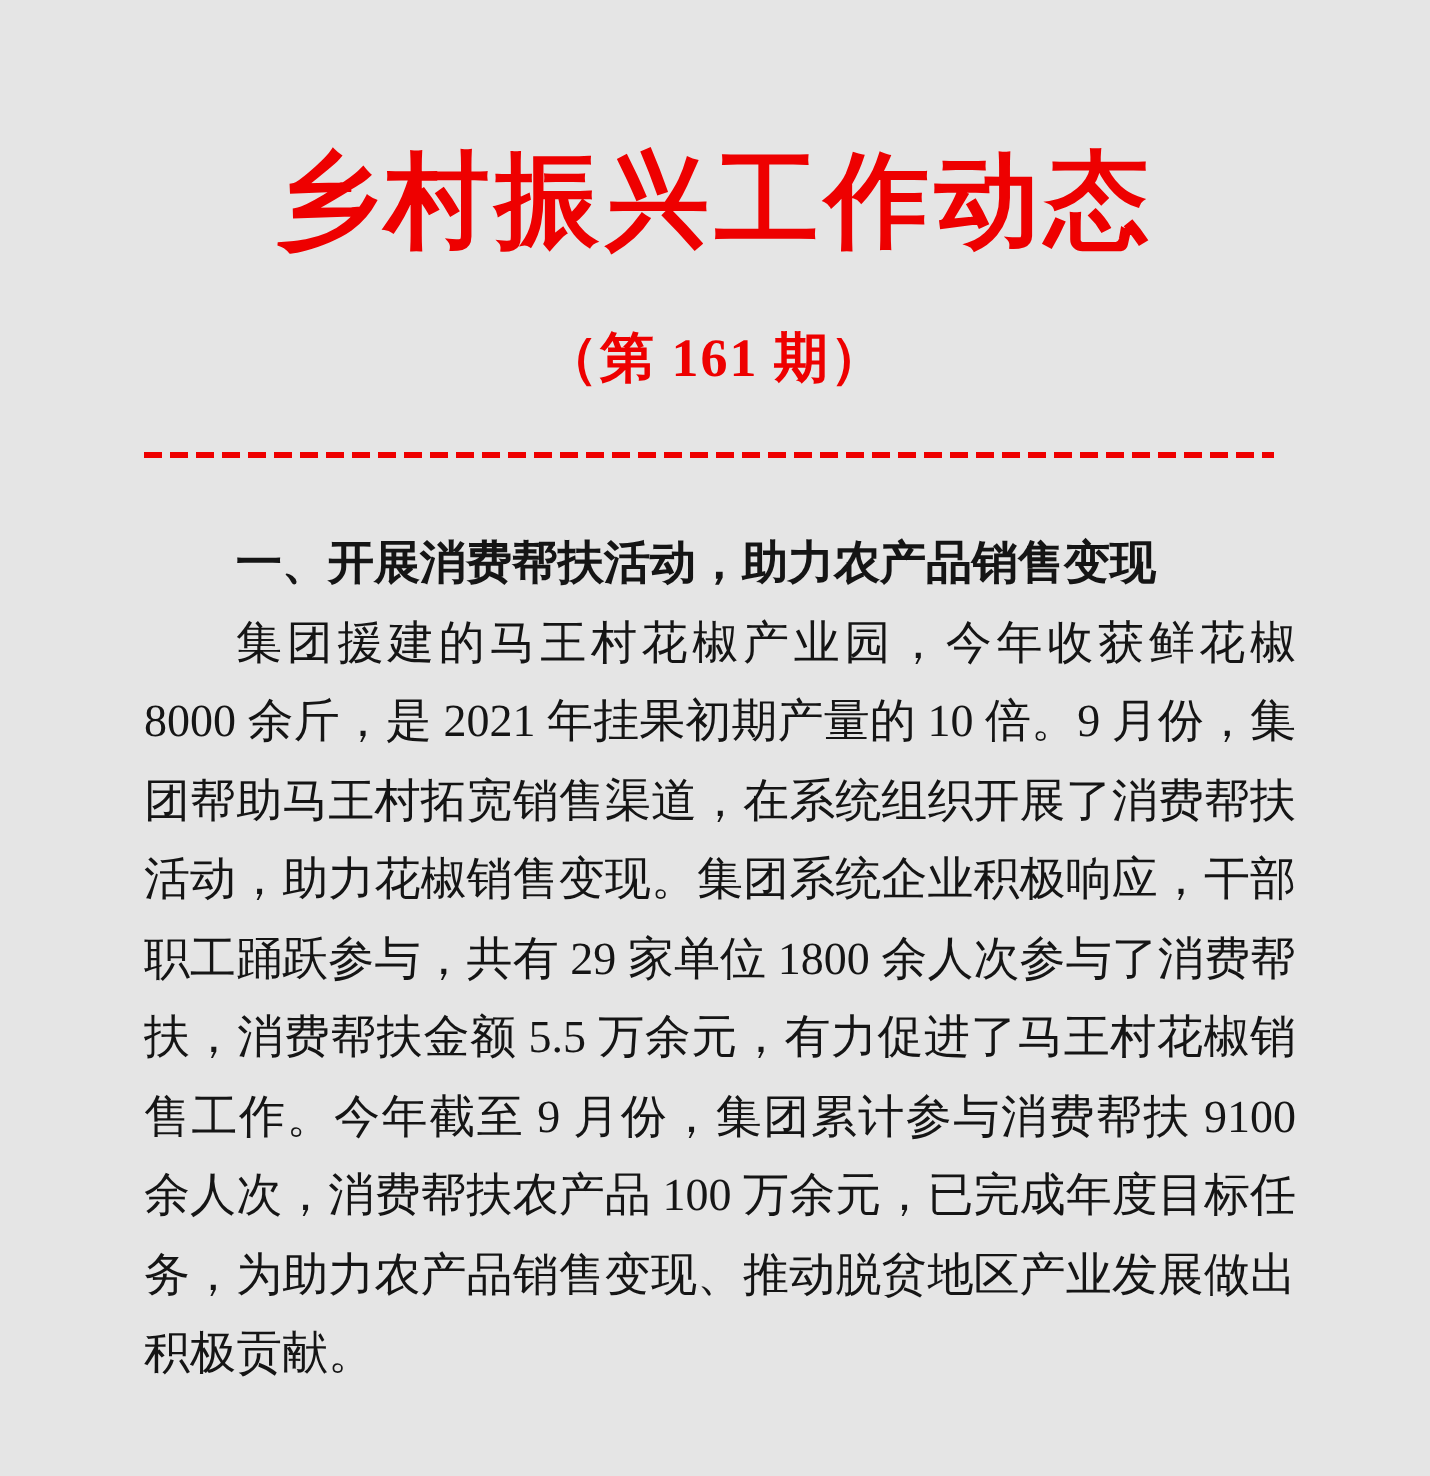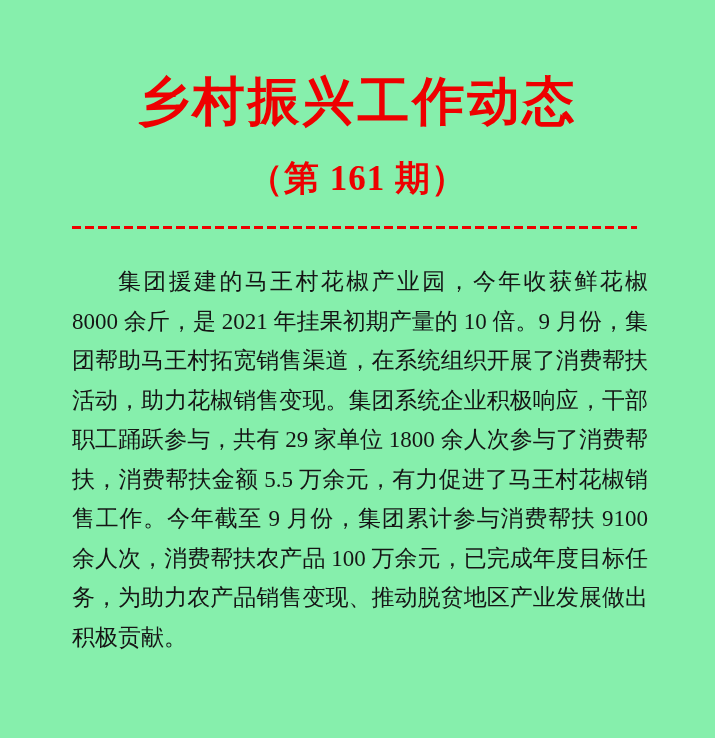--- a/index.html
+++ b/index.html
@@ -4,40 +4,40 @@
 <style>
   html, body {
     margin: 0;
     padding: 0;
     background: #ffffff;
   }
   .page {
     position: relative;
     width: 715px;
     height: 738px;
-    background: #86efac;
+    background: #e5e5e5;
     overflow: hidden;
     font-family: "Liberation Serif", "DejaVu Serif", serif;
     color: #151515;
   }
   .masthead-title {
     padding-top: 74px;
     text-align: center;
     font-size: 52px;
     line-height: 56px;
     font-weight: bold;
     letter-spacing: 3px;
     color: #ee0000;
     font-family: "Liberation Serif", "DejaVu Serif", serif;
     white-space: nowrap;
   }
   .issue-line {
     margin-top: 34px;
     text-align: center;
-    font-size: 35px;
+    font-size: 27px;
     line-height: 30px;
     font-weight: bold;
     letter-spacing: 1px;
     color: #ee0000;
     white-space: nowrap;
   }
   .red-dashed-divider {
     margin: 32px 0 0 72px;
     width: 565px;
     height: 3px;
@@ -70,16 +70,17 @@
 
 <div class="page">
 
   <div class="masthead-title">乡村振兴工作动态</div>
 
   <div class="issue-line">（第 161 期）</div>
 
   <div class="red-dashed-divider"></div>
 
   <div class="body-text">
+    <p class="section-heading">一、开展消费帮扶活动，助力农产品销售变现</p>
     <p>集团援建的马王村花椒产业园，今年收获鲜花椒 8000 余斤，是 2021 年挂果初期产量的 10 倍。9 月份，集团帮助马王村拓宽销售渠道，在系统组织开展了消费帮扶活动，助力花椒销售变现。集团系统企业积极响应，干部职工踊跃参与，共有 29 家单位 1800 余人次参与了消费帮扶，消费帮扶金额 5.5 万余元，有力促进了马王村花椒销售工作。今年截至 9 月份，集团累计参与消费帮扶 9100 余人次，消费帮扶农产品 100 万余元，已完成年度目标任务，为助力农产品销售变现、推动脱贫地区产业发展做出积极贡献。</p>
   </div>
 
 </div>
 
 </body></html>

